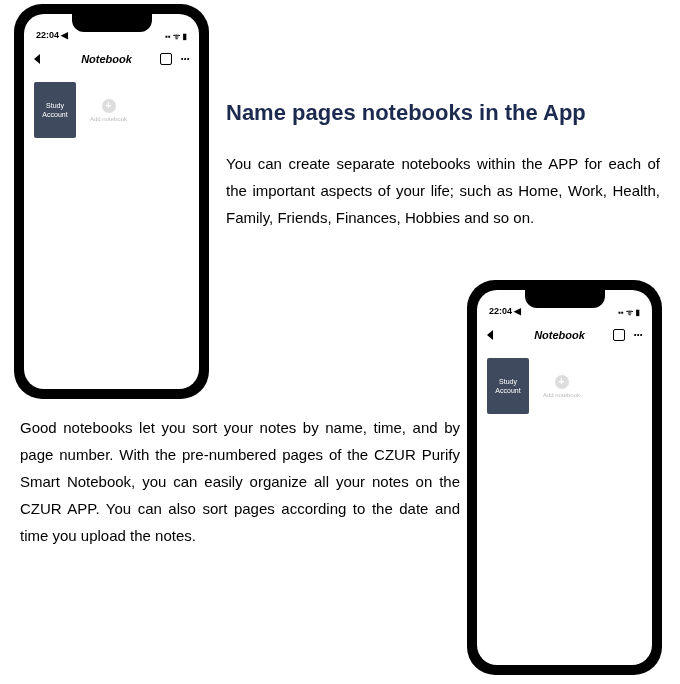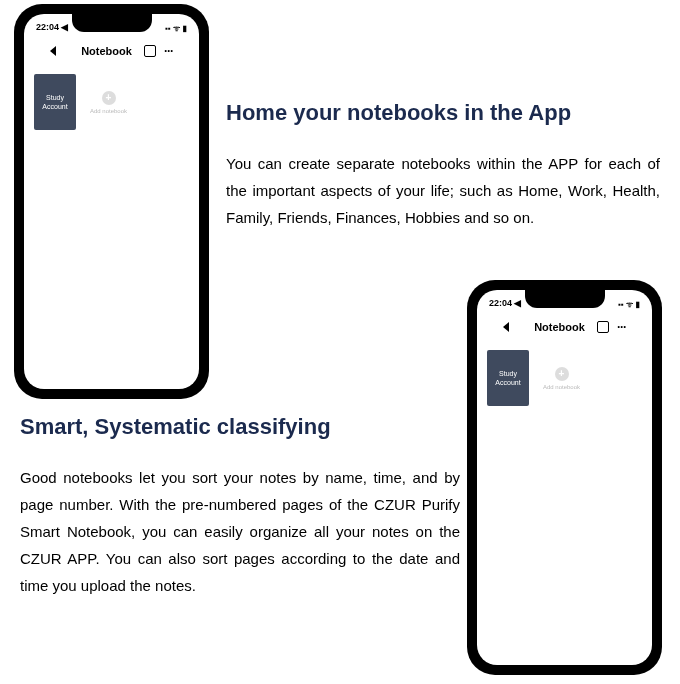--- a/index.html
+++ b/index.html
@@ -41,29 +41,31 @@
   border-bottom-right-radius: 12px;
   z-index: 10;
 }
 .status-bar {
   display: flex;
   justify-content: space-between;
   padding: 4px 12px 0 12px;
   height: 22px;
   font-size: 9px;
   font-weight: 600;
+  margin-top: 8px;
 }
 .status-left { display: flex; align-items: center; gap: 2px; }
 .status-right { display: flex; align-items: center; gap: 2px; font-size: 8px; }
 .nav-row {
   display: flex;
   align-items: center;
   justify-content: center;
-  padding: 6px 26px;
+  padding: 6px 10px;
   height: 30px;
+  font-style: italic;
 }
 .nav-left { width: 30px; display: flex; }
 .nav-center { flex: 1; text-align: center; font-size: 11px; font-weight: 600; }
 .nav-right { width: 40px; display: flex; justify-content: flex-end; gap: 8px; align-items: center; }
 .chevron-left {
   width: 0; height: 0;
   border-top: 5px solid transparent;
   border-bottom: 5px solid transparent;
   border-right: 6px solid #000;
 }
@@ -168,21 +170,21 @@
       </div>
       <div class="add-notebook">
         <div class="add-circle">+</div>
         <div class="add-label">Add notebook</div>
       </div>
     </div>
   </div>
 </div>
 
 <div class="section-1">
-  <div class="heading">Home your notebooks in the App</div>
+  <div class="heading">Name pages notebooks in the App</div>
   <div class="body-text">You can create separate notebooks within the APP for each of the important aspects of your life; such as Home, Work, Health, Family, Friends, Finances, Hobbies and so on.</div>
 </div>
 
 <div class="phone phone-2">
   <div class="phone-screen">
     <div class="notch"></div>
     <div class="status-bar">
       <div class="status-left">
         <span>22:04</span>
         <span>◀</span>
@@ -208,15 +210,14 @@
       </div>
       <div class="add-notebook">
         <div class="add-circle">+</div>
         <div class="add-label">Add notebook</div>
       </div>
     </div>
   </div>
 </div>
 
 <div class="section-2">
-  <div class="heading">Smart, Systematic classifying</div>
   <div class="body-text">Good notebooks let you sort your notes by name, time, and by page number. With the pre-numbered pages of the CZUR Purify Smart Notebook, you can easily organize all your notes on the CZUR APP. You can also sort pages according to the date and time you upload the notes.</div>
 </div>
 
 </body></html>

